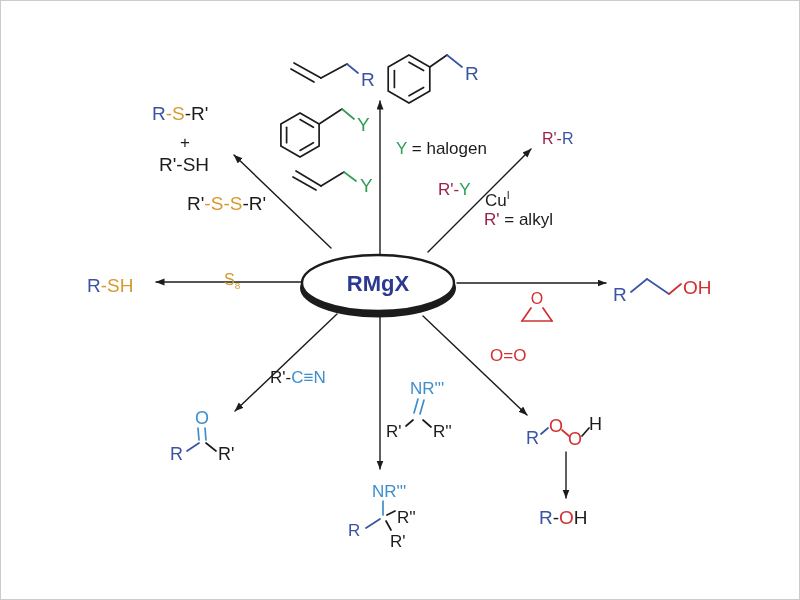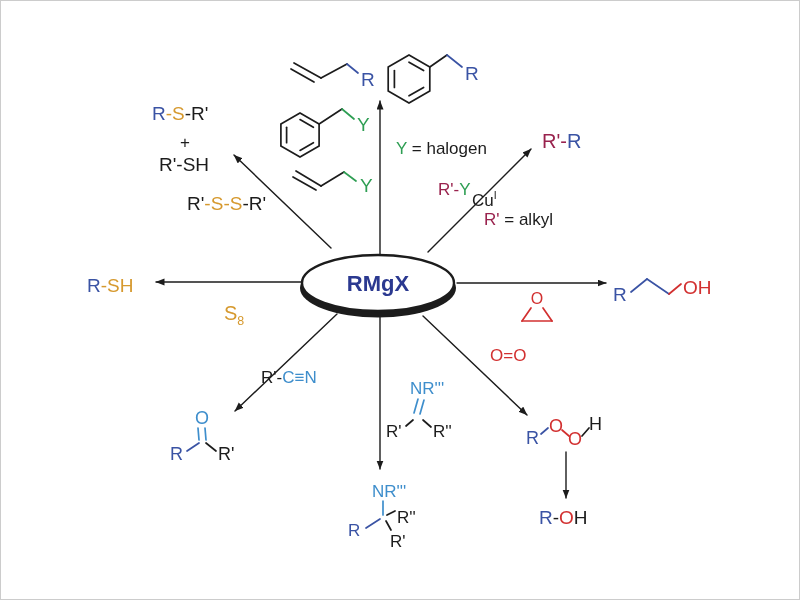--- a/index.html
+++ b/index.html
@@ -3,21 +3,21 @@
 <meta charset="utf-8">
 <style>
   html,body{margin:0;padding:0;background:#fff;}
   .stage{
     position:relative;width:800px;height:600px;background:#ffffff;overflow:hidden;
     box-shadow:inset 0 0 0 1px #cccccc;
     font-family:"Liberation Sans",sans-serif;
   }
   svg{position:absolute;left:0;top:0;}
   svg text{font-family:"Liberation Sans",sans-serif;}
-  .lbl{position:absolute;white-space:pre;line-height:1;font-size:19px;text-align:center;}.f17{font-size:17px}.f18{font-size:20px}.f19{font-size:19px}
+  .lbl{position:absolute;white-space:pre;line-height:1;font-size:19px;text-align:center;}.f17{font-size:17px}.f18{font-size:16px}.f19{font-size:19px}
   .t16{font-size:16px}.t17{font-size:17px}.t18{font-size:18px}.t19{font-size:19px}.t22{font-size:22px}
   .bold{font-weight:bold}
   .c-navy{color:var(--c-navy);fill:var(--c-navy);}
   .c-blue{color:var(--c-blue);fill:var(--c-blue);}
   .c-lightblue{color:var(--c-lightblue);fill:var(--c-lightblue);}
   .c-orange{color:var(--c-orange);fill:var(--c-orange);}
   .c-green{color:var(--c-green);fill:var(--c-green);}
   .c-darkred{color:var(--c-darkred);fill:var(--c-darkred);}
   .c-red{color:var(--c-red);fill:var(--c-red);}
   .c-black{color:var(--c-black);fill:var(--c-black);}
@@ -151,23 +151,23 @@
       <text x="170" y="460" class="c-blue t18">R</text>
       <text x="218" y="460" class="c-black t18">R'</text>
     </g>
   </svg>
 
   <div class="lbl f19" style="left:152px;top:104px"><span class="c-blue">R</span><span class="c-orange">-</span><span class="c-orange">S</span><span class="c-black">-</span><span class="c-black">R'</span></div>
   <div class="lbl f17" style="left:180px;top:134px"><span class="c-black">+</span></div>
   <div class="lbl f19" style="left:159px;top:155px"><span class="c-black">R'</span><span class="c-black">-</span><span class="c-black">SH</span></div>
   <div class="lbl f19" style="left:187px;top:194px"><span class="c-black">R'</span><span class="c-orange">-</span><span class="c-orange">S</span><span class="c-orange">-</span><span class="c-orange">S</span><span class="c-black">-</span><span class="c-black">R'</span></div>
   <div class="lbl f19" style="left:87px;top:276px"><span class="c-blue">R</span><span class="c-orange">-</span><span class="c-orange">SH</span></div>
-  <div class="lbl f18" style="left:224px;top:303px"><span class="c-orange">S</span><span class="c-orange sub">8</span></div>
+  <div class="lbl f18" style="left:224px;top:272px"><span class="c-orange">S</span><span class="c-orange sub">8</span></div>
   <div class="lbl f17" style="left:396px;top:140px"><span class="c-green">Y</span><span class="c-black"> = halogen</span></div>
   <div class="lbl f17" style="left:438px;top:181px"><span class="c-darkred">R'</span><span class="c-darkred">-</span><span class="c-green">Y</span></div>
-  <div class="lbl f17" style="left:472px;top:190px"><span class="c-black">Cu</span><span class="c-black sup">I</span></div>
+  <div class="lbl f17" style="left:485px;top:190px"><span class="c-black">Cu</span><span class="c-black sup">I</span></div>
   <div class="lbl f17" style="left:484px;top:211px"><span class="c-darkred">R'</span><span class="c-black"> = alkyl</span></div>
   <div class="lbl f18" style="left:542px;top:131px"><span class="c-darkred">R'</span><span class="c-darkred">-</span><span class="c-blue">R</span></div>
   <div class="lbl f17" style="left:490px;top:347px"><span class="c-red">O=O</span></div>
   <div class="lbl f19" style="left:539px;top:508px"><span class="c-blue">R</span><span class="c-black">-</span><span class="c-red">O</span><span class="c-black">H</span></div>
-  <div class="lbl f17" style="left:261px;top:369px"><span class="c-black">R'</span><span class="c-black">-</span><span class="c-lightblue">C</span><span class="c-lightblue">≡</span><span class="c-lightblue">N</span></div>
+  <div class="lbl f17" style="left:270px;top:369px"><span class="c-black">R'</span><span class="c-black">-</span><span class="c-lightblue">C</span><span class="c-lightblue">≡</span><span class="c-lightblue">N</span></div>
 
 </div>
 
 </body></html>

